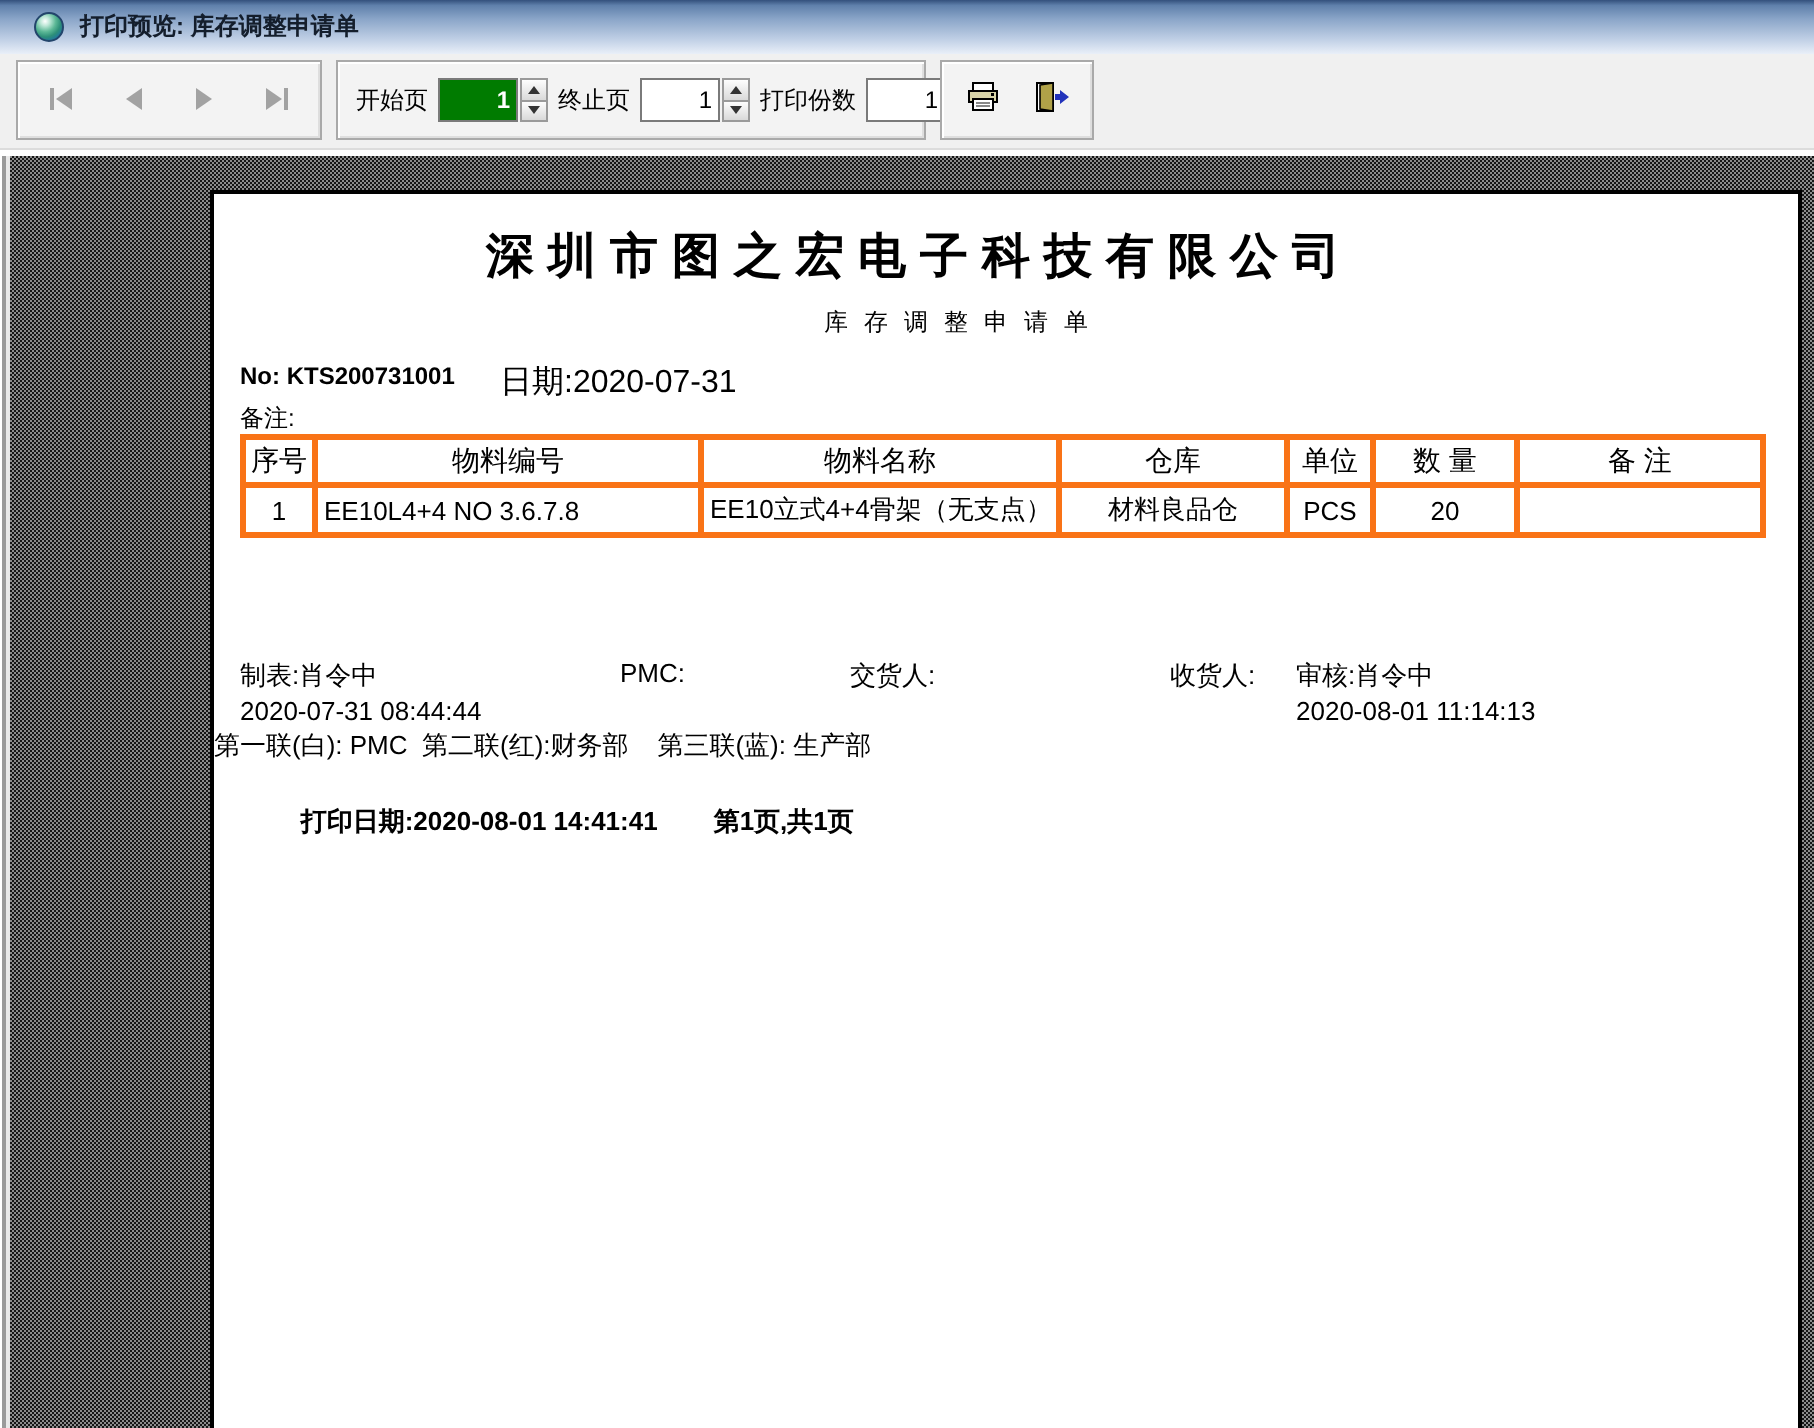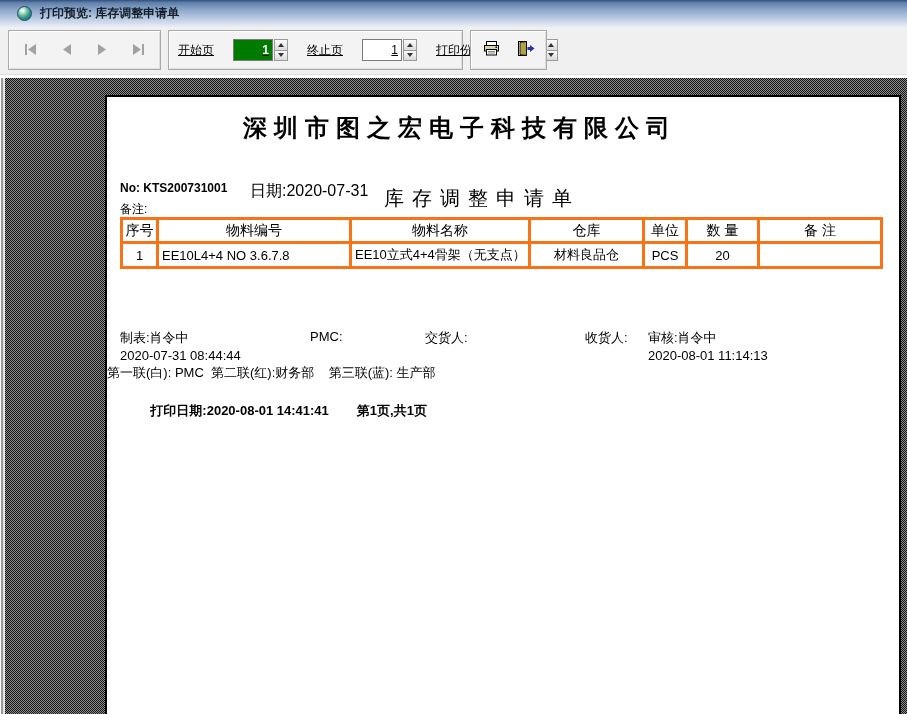--- a/index.html
+++ b/index.html
@@ -25,21 +25,21 @@
   .toolbar { position:absolute; top:27px; left:0; right:0; height:47px; background:#f0f0f0; }
   .separator { position:absolute; top:74px; left:0; right:0; height:4px; background:#ffffff; border-top:1px solid #dcdcdc; }
 
   .tb-group {
     position:absolute; top:3px; height:40px;
     border:1px solid #a9a9a9; background:#f3f3f3;
     box-shadow:inset 1px 1px 0 #ffffff, inset -1px -1px 0 #dedede;
     display:flex; align-items:center;
   }
   .g-nav   { left:8px;   width:153px; justify-content:space-around; padding:0 4px; }
-  .g-pages { left:168px; width:295px; padding:0 9px; gap:19px;text-decoration:underline; }
+  .g-pages { left:168px; width:295px; padding:0 9px; gap:5px; }
   .g-print { left:470px; width:77px;  justify-content:space-evenly; }
 
   .nav-btn { width:30px; height:28px; background:transparent; border:none; display:flex; align-items:center; justify-content:center; cursor:default; }
   .nav-btn svg { fill:#a2a2a2; }
 
   .tb-label { font-size:12px; color:#000; white-space:nowrap; }
 
   .spin { display:flex; align-items:stretch; height:22px; }
   .spin-edit {
     width:40px; border:1px solid #7a7a7a; font-size:12px; text-align:right;
@@ -71,21 +71,21 @@
 
   .page {
     position:absolute; left:105px; top:17px; width:796px; height:660px;
     background:#fff; border:2px solid #000; border-bottom:none;
   }
   .page-inner { position:relative; width:792px; height:100%; font-family:"Liberation Sans",sans-serif; color:#000; }
 
   .company { position:absolute; top:15px; left:0; width:706px; text-align:center;
              font-size:24px; font-weight:bold; letter-spacing:7px; white-space:nowrap; }
   .doc-title { position:absolute; top:56px; left:0; width:750px; text-align:center;
-               font-size:20px; letter-spacing:8px; white-space:nowrap;margin-top:32px; }
+               font-size:12px; letter-spacing:8px; white-space:nowrap; }
 
   .no-line { position:absolute; top:84px; left:13px; font-size:12px; }
   .no-val { font-weight:bold; }
   .date-val { position:absolute; top:84px; left:143px; font-size:16px; }
   .remark-line { position:absolute; top:104px; left:13px; font-size:12px; }
 
   table.doc { position:absolute; top:120px; left:13px; width:760px;
               border-collapse:collapse; table-layout:fixed; }
   table.doc th, table.doc td { border:3px solid #f97316; font-weight:normal; overflow:hidden; white-space:nowrap; }
   table.doc th { font-size:14px; text-align:center; height:24px; white-space:pre; }

